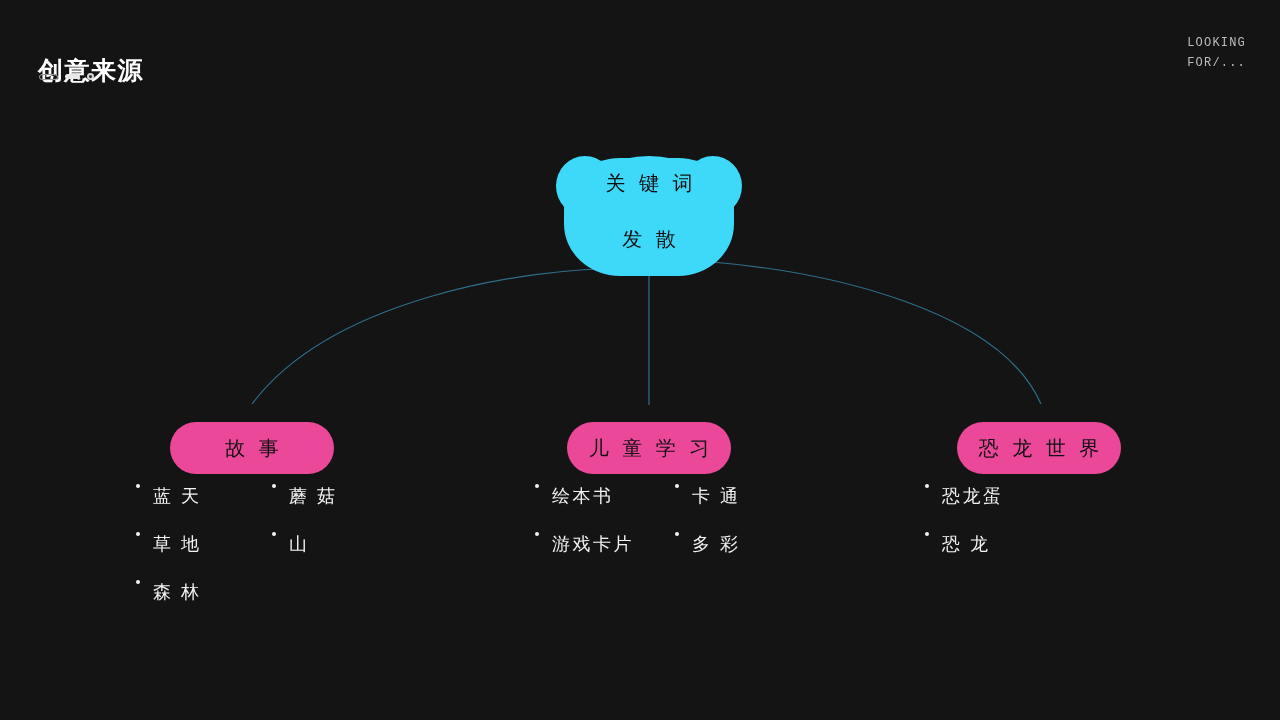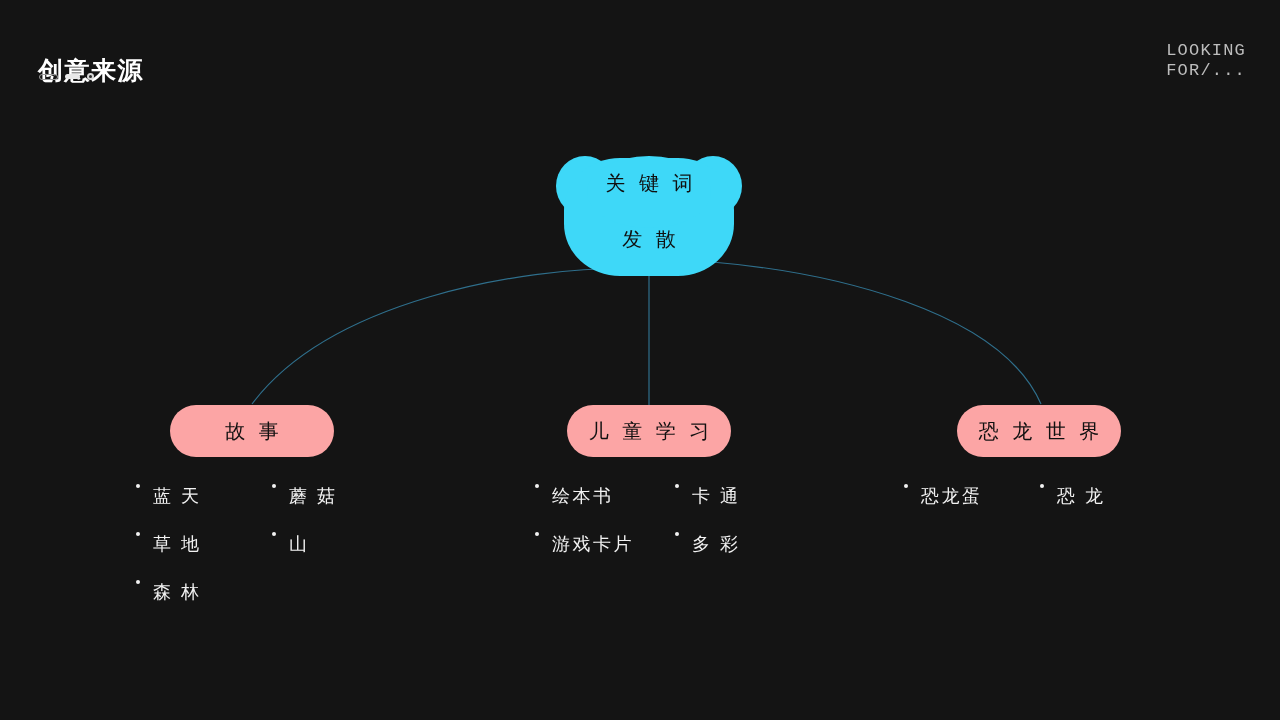--- a/index.html
+++ b/index.html
@@ -71,23 +71,23 @@
     top: 2px;
     width: 3px;
     height: 3px;
     border-radius: 50%;
     background: #2b2b2b;
   }
 
   .corner-note {
     position: absolute;
     right: 34px;
-    top: 41px;
+    top: 33px;
     font-family: "Liberation Mono", "DejaVu Sans Mono", monospace;
-    font-size: 17px;
+    font-size: 12px;
     line-height: 20px;
     color: #bdbdbd;
     letter-spacing: 1.2px;
     text-align: right;
     white-space: pre;
   }
 
   
   .connectors {
     position: absolute;
@@ -128,45 +128,46 @@
     line-height: 31px;
     text-indent: 4px;
     gap: 25px;
   }
 
   
   .child-node {
     position: absolute;
     height: 52px;
     border-radius: 26px;
-    background: #fca5a5;
+    background: #ec4899;
     display: flex;
     align-items: center;
     justify-content: center;
     color: #101010;
     font-size: 20px;
     font-weight: 500;
     letter-spacing: 4px;
     text-indent: 4px;
     white-space: nowrap;
     box-sizing: border-box;
+    margin-top: 17px;
   }
   .child-node.n0 { left: 170px; top: 405px; width: 164px; }
   .child-node.n1 { left: 567px; top: 405px; width: 164px; }
   .child-node.n2 { left: 957px; top: 405px; width: 164px; }
 
   
   .kw-group {
     position: absolute;
     display: flex;
     flex-direction: row;
   }
   .kw-group.g0 { left: 136px; top: 484px; }
   .kw-group.g1 { left: 535px; top: 484px; }
-  .kw-group.g2 { left: 904px; top: 484px; }
+  .kw-group.g2 { left: 925px; top: 484px; flex-direction: column; }
 
   .kw-col {
     display: flex;
     flex-direction: column;
   }
   .kw-group.g0 .kw-col { width: 136px; }
   .kw-group.g1 .kw-col { width: 140px; }
   .kw-group.g2 .kw-col { width: 136px; }
 
   .kw-item {

